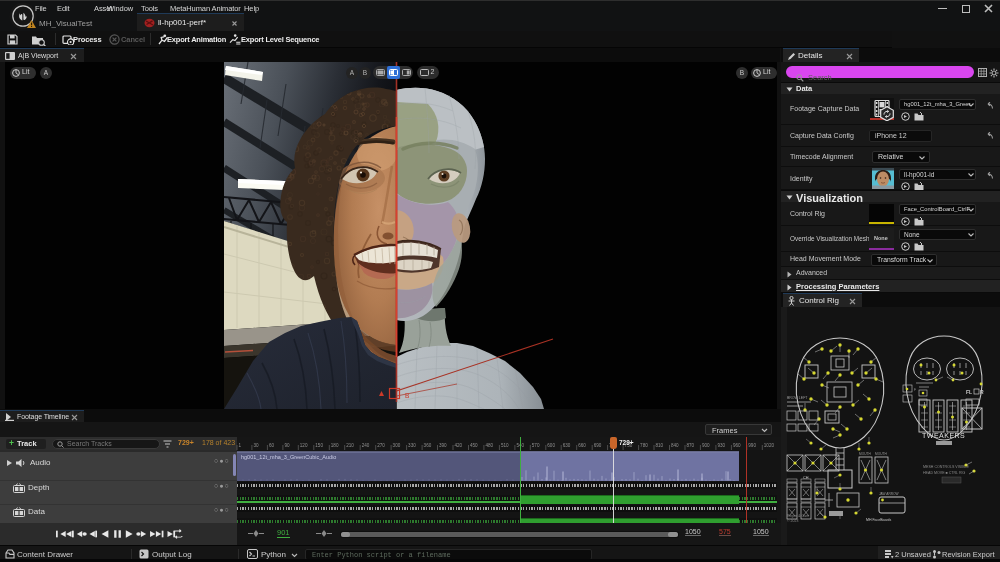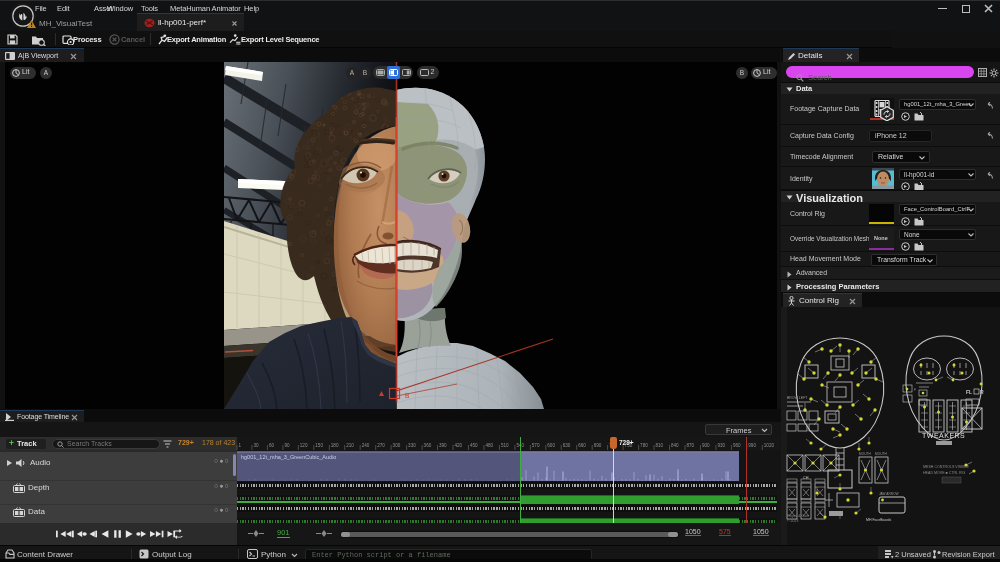--- a/index.html
+++ b/index.html
@@ -640,21 +640,21 @@
         </svg>
     <span class="abs" style="left:17px;top:1.5px;font-size:7px;letter-spacing:-0.1px;color:#dcdcdc;">Footage Timeline</span>
     <svg class="abs" style="left:71px;top:3px;" width="7" height="7">
           <path d="M1 1 L6 6 M6 1 L1 6" stroke="#999" stroke-width="1.1"></path>
         </svg>
   </div>
 </div>
 
 <div class="abs" style="left:0;top:422px;width:781px;height:15px;background:#151515;">
   <div class="abs" style="left:705px;top:2px;width:67px;height:11px;background:#1e1e1e;border:1px solid #383838;border-radius:2px;box-sizing:border-box;">
-    <span class="abs" style="left:20px;top:0.5px;font-size:7.5px;color:#cfcfcf;">Frames</span>
+    <span class="abs" style="left:6px;top:0.5px;font-size:7.5px;color:#cfcfcf;">Frames</span>
     <svg class="abs" style="left:55px;top:3px;" width="7" height="5">
           <path d="M1 1 L3.5 3.5 L6 1" stroke="#bbb" stroke-width="1.2" fill="none"></path>
         </svg>
   </div>
 </div>
 
 <div class="abs" id="timeline" style="left:0;top:437px;width:781px;height:108px;background:#161616;">
 
   <div class="abs" style="left:0;top:0;width:237px;height:13px;background:#2d2d2d;">
     <div class="abs" style="left:6px;top:1.5px;width:40px;height:10px;background:#1f1f1f;border-radius:2px;">
@@ -1226,21 +1226,21 @@
     <svg class="abs" style="left:6px;top:3.5px;" width="5" height="7">
           <path d="M0.5,0.5 L4.5,3.5 L0.5,6.5 Z" fill="#b5b5b5"></path>
         </svg>
     <span class="abs" style="left:15px;top:1.5px;font-size:7px;color:#c9c9c9;">Advanced</span>
   </div>
 
   <div class="abs" style="left:0;top:232px;width:219px;height:13px;background:#222222;border-bottom:1px solid #0a0a0a;box-sizing:border-box;">
     <svg class="abs" style="left:6px;top:3.5px;" width="5" height="7">
           <path d="M0.5,0.5 L4.5,3.5 L0.5,6.5 Z" fill="#cfcfcf"></path>
         </svg>
-    <span class="abs" style="left:15px;top:1.5px;font-size:7.5px;font-weight:bold;color:#e8e8e8;">Processing Parameters</span>
+    <span class="abs" style="left:15px;top:1.5px;font-size:7.5px;font-weight:bold;color:#e8e8e8;text-decoration:underline;">Processing Parameters</span>
   </div>
 
   <div class="abs" style="left:0;top:245px;width:219px;height:14px;background:#0c0c0c;">
     <div class="abs" style="left:2px;top:0;width:79px;height:14px;background:#232323;border-top:1px solid #1f3a58;box-sizing:border-box;">
       <svg class="abs" style="left:4px;top:2px;" width="9" height="10">
             <circle cx="4.5" cy="2" r="1.6" fill="none" stroke="#cfcfcf" stroke-width="1"></circle>
             <path d="M4.5,3.6 L4.5,7 M1.5,5 L7.5,5 M4.5,7 L2.5,9.5 M4.5,7 L6.5,9.5" stroke="#cfcfcf" stroke-width="1" fill="none"></path>
           </svg>
       <span class="abs" style="left:16px;top:1.5px;font-size:8px;color:#e4e4e4;">Control Rig</span>
       <svg class="abs" style="left:66px;top:4px;" width="7" height="7">

